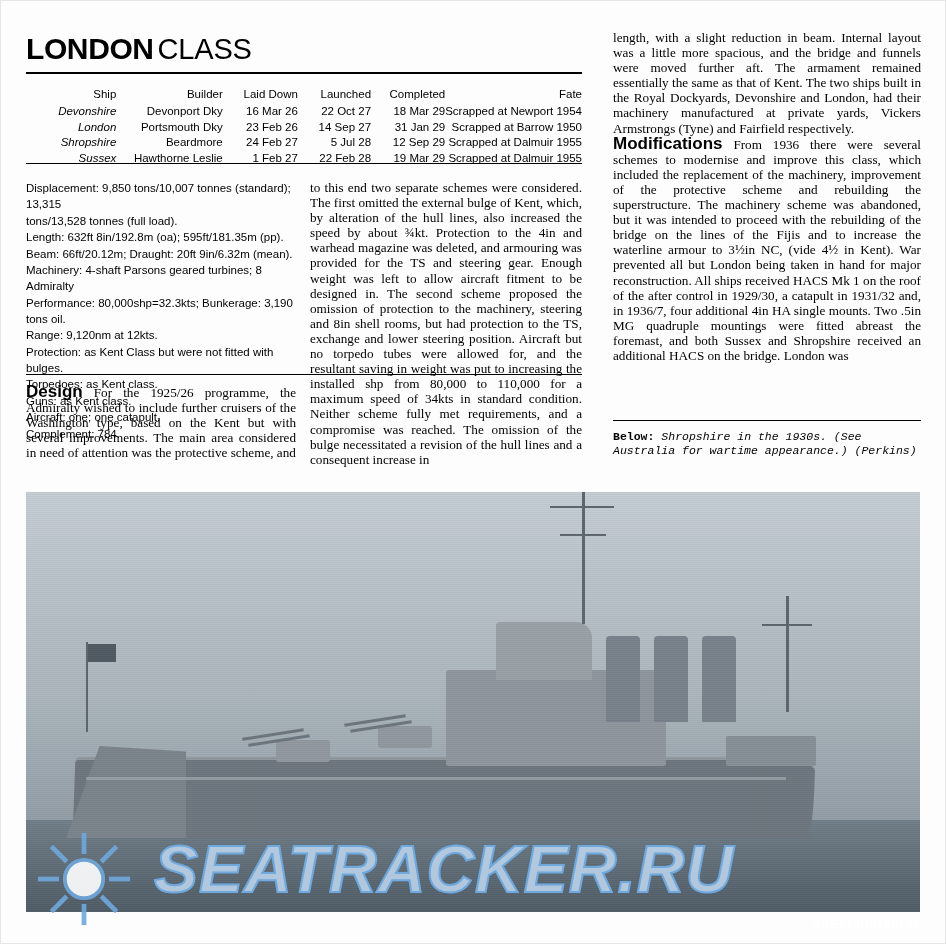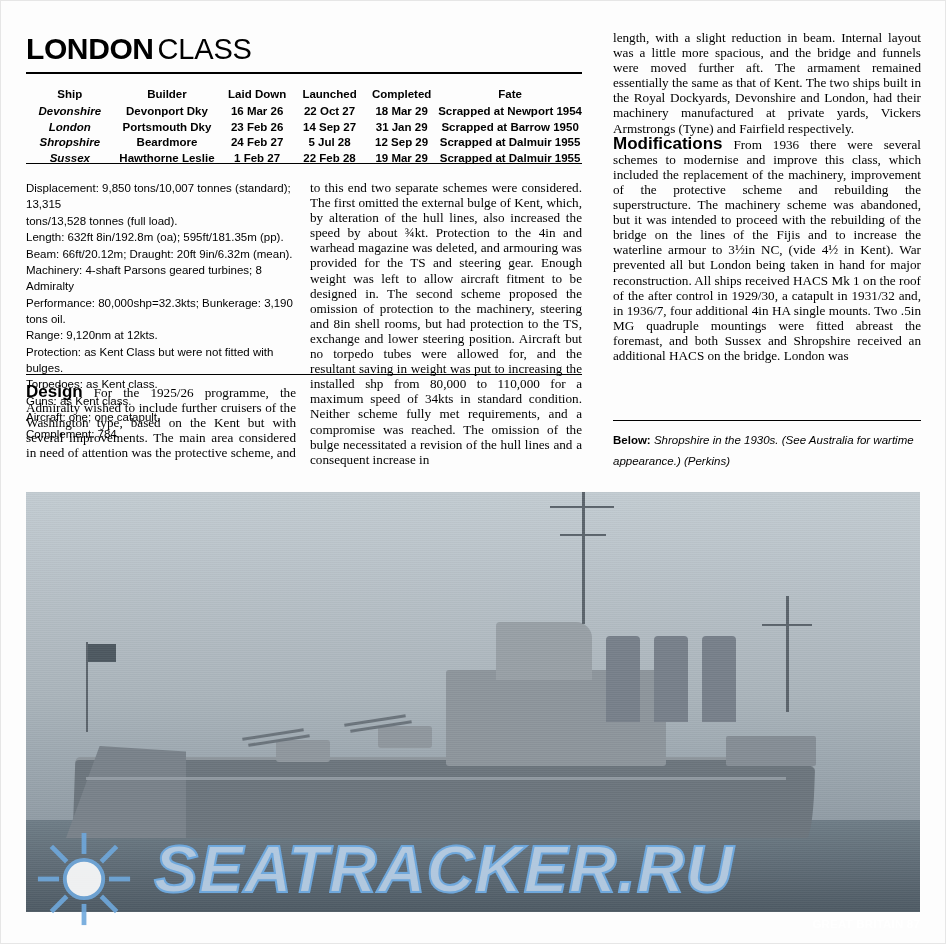--- a/index.html
+++ b/index.html
@@ -55,22 +55,22 @@
   .ship-table {
     position: absolute;
     left: 26px;
     top: 88px;
     width: 556px;
     font-family: "Liberation Sans", sans-serif;
     font-size: 11.5px;
     border-collapse: collapse;
   }
   .ship-table td, .ship-table th {
-    text-align: center;
-    font-weight: bold;
+    text-align: right;
+    font-weight: normal;
     padding: 0 0 3.5px 0;
     vertical-align: top;
     white-space: nowrap;
   }
   .ship-table th { padding-bottom: 5px; }
   .col-ship { width: 104px; }
   .col-builder { width: 114px; margin-top: 48px; }
   .col-laid { width: 84px; }
   .col-launched { width: 82px; }
   .col-completed { width: 82px; }
@@ -118,23 +118,23 @@
     font-size: 17px;
   }
   .i { font-style: italic; }
 
   
   .caption {
     position: absolute;
     left: 613px;
     top: 430px;
     width: 308px;
-    font-family: Liberation Sans, sans-serif;
+    font-family: Liberation Mono, monospace;
     font-size: 11.5px;
-    line-height: 21px;
+    line-height: 14px;
   }
   .caption b { font-weight: bold; }
 
   
   .photo {
     position: absolute;
     left: 26px;
     top: 492px;
     width: 894px;
     height: 420px;

